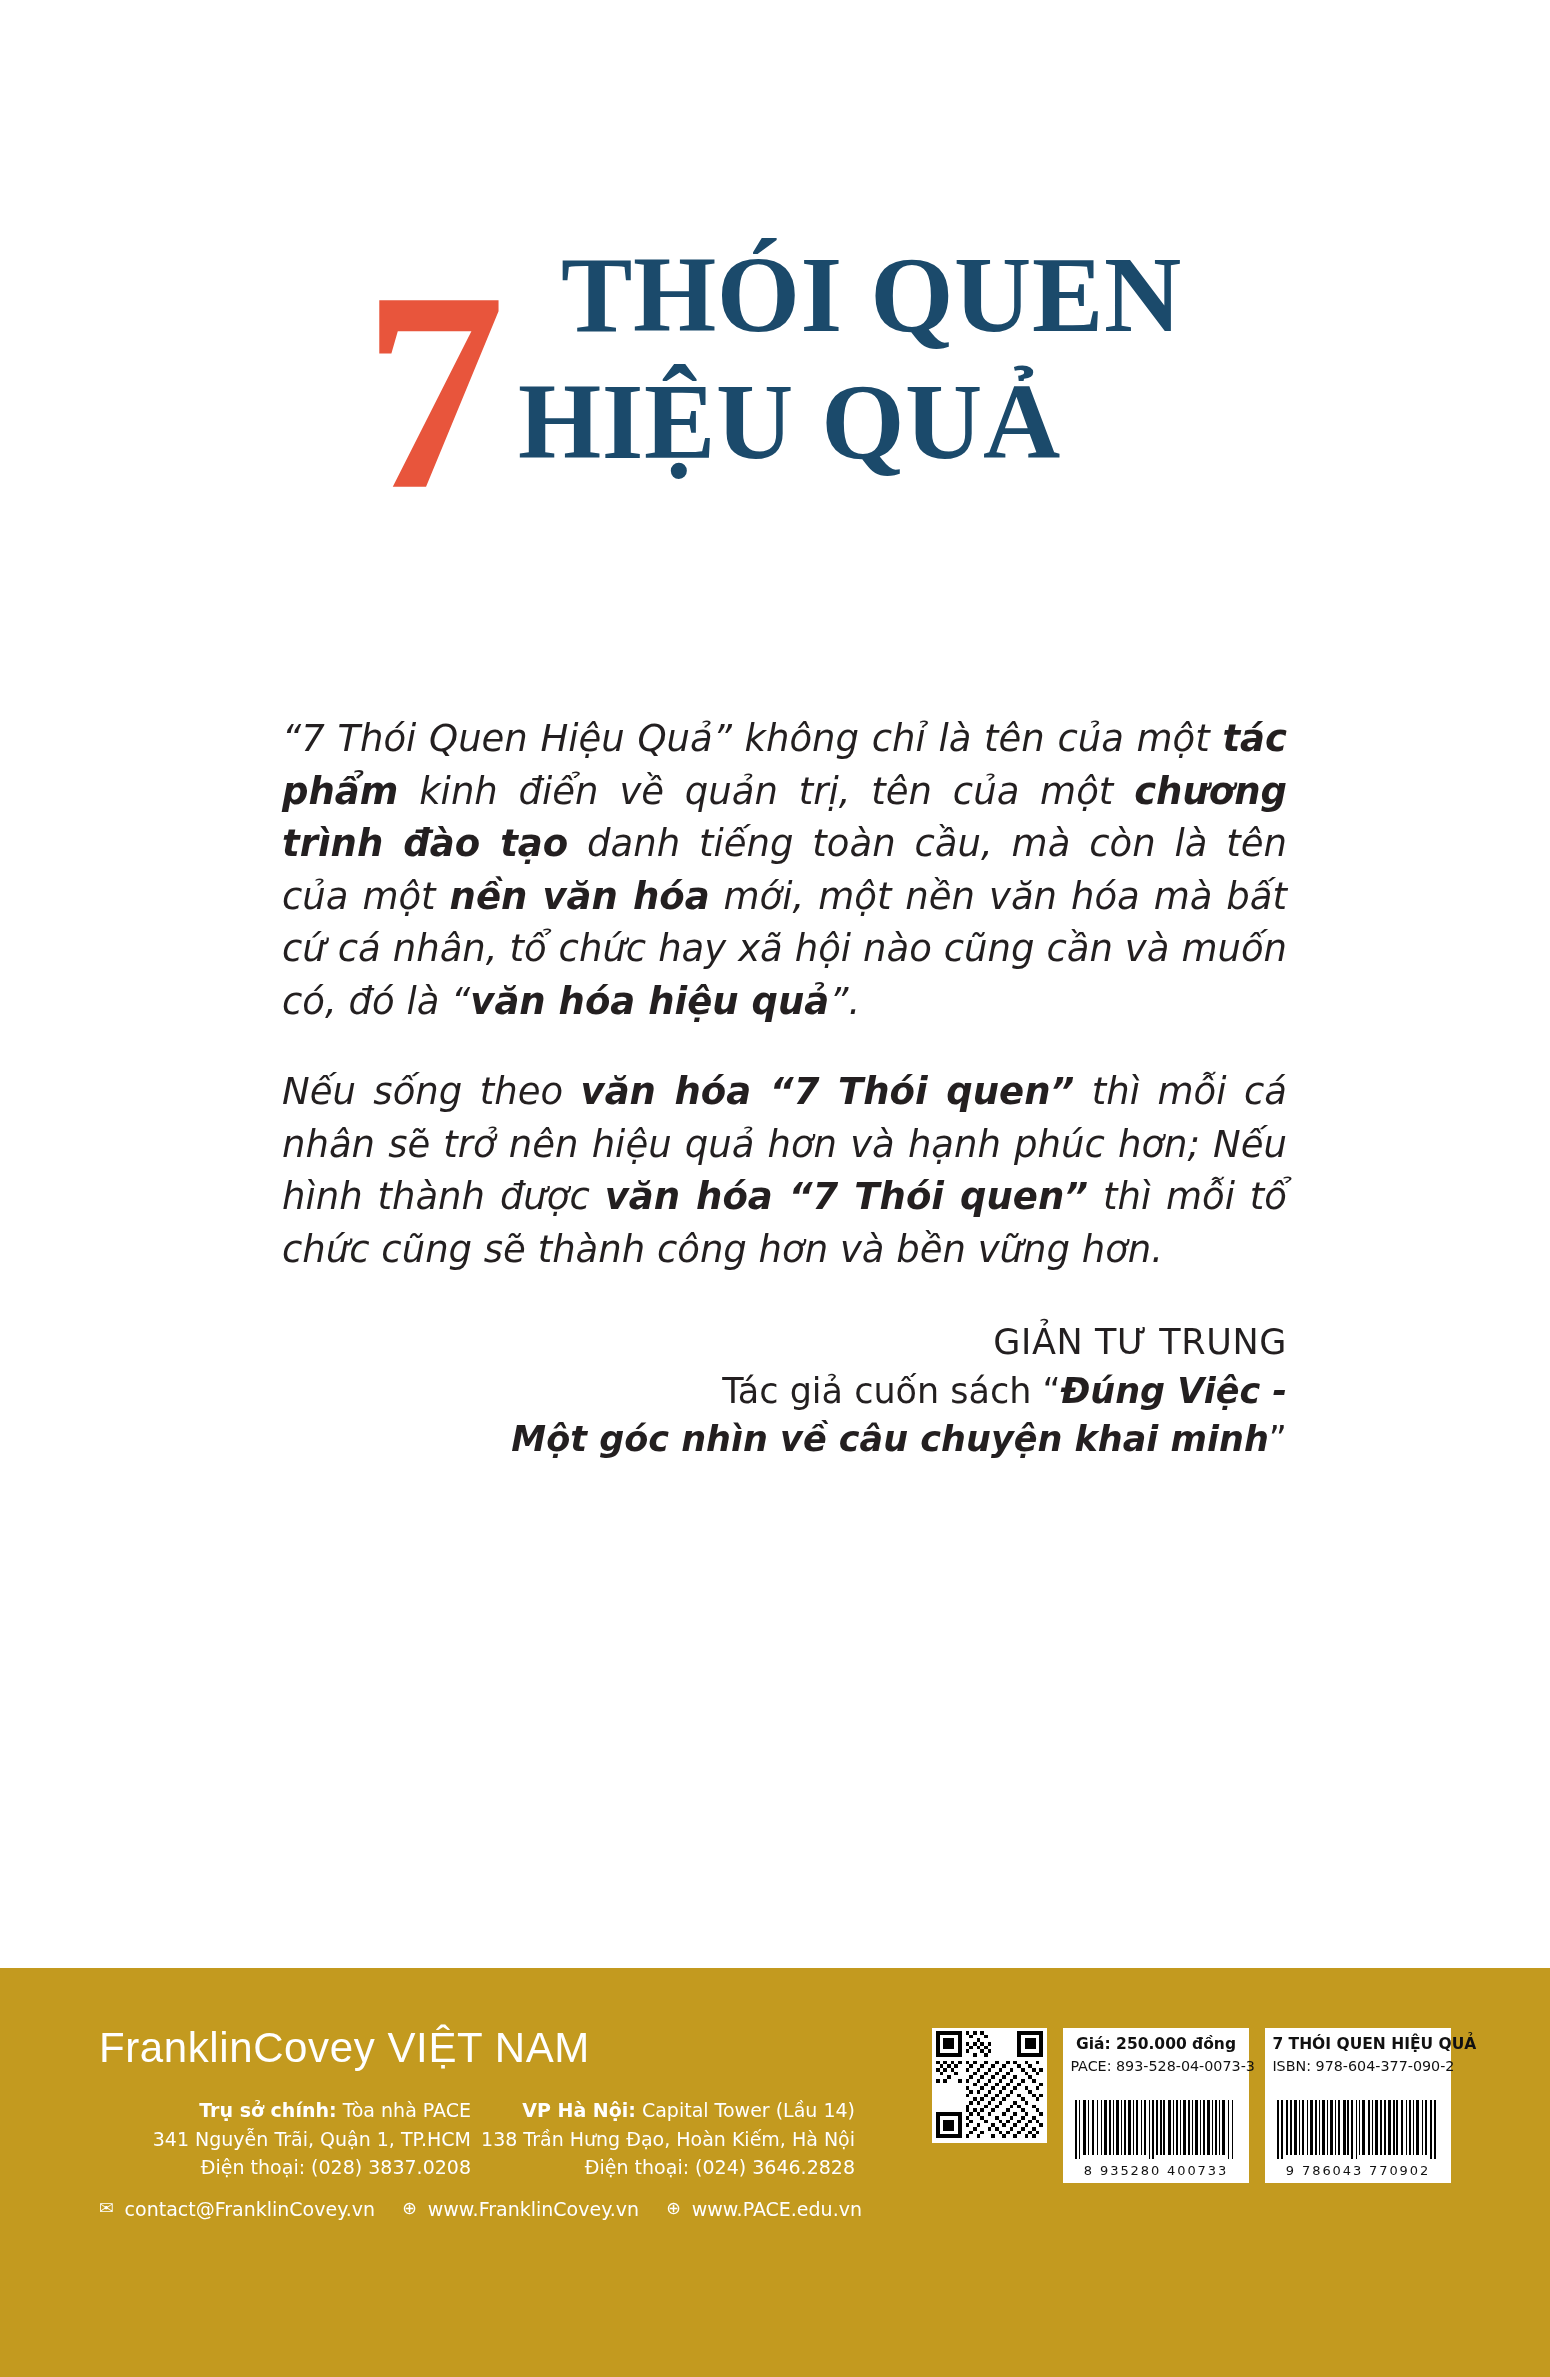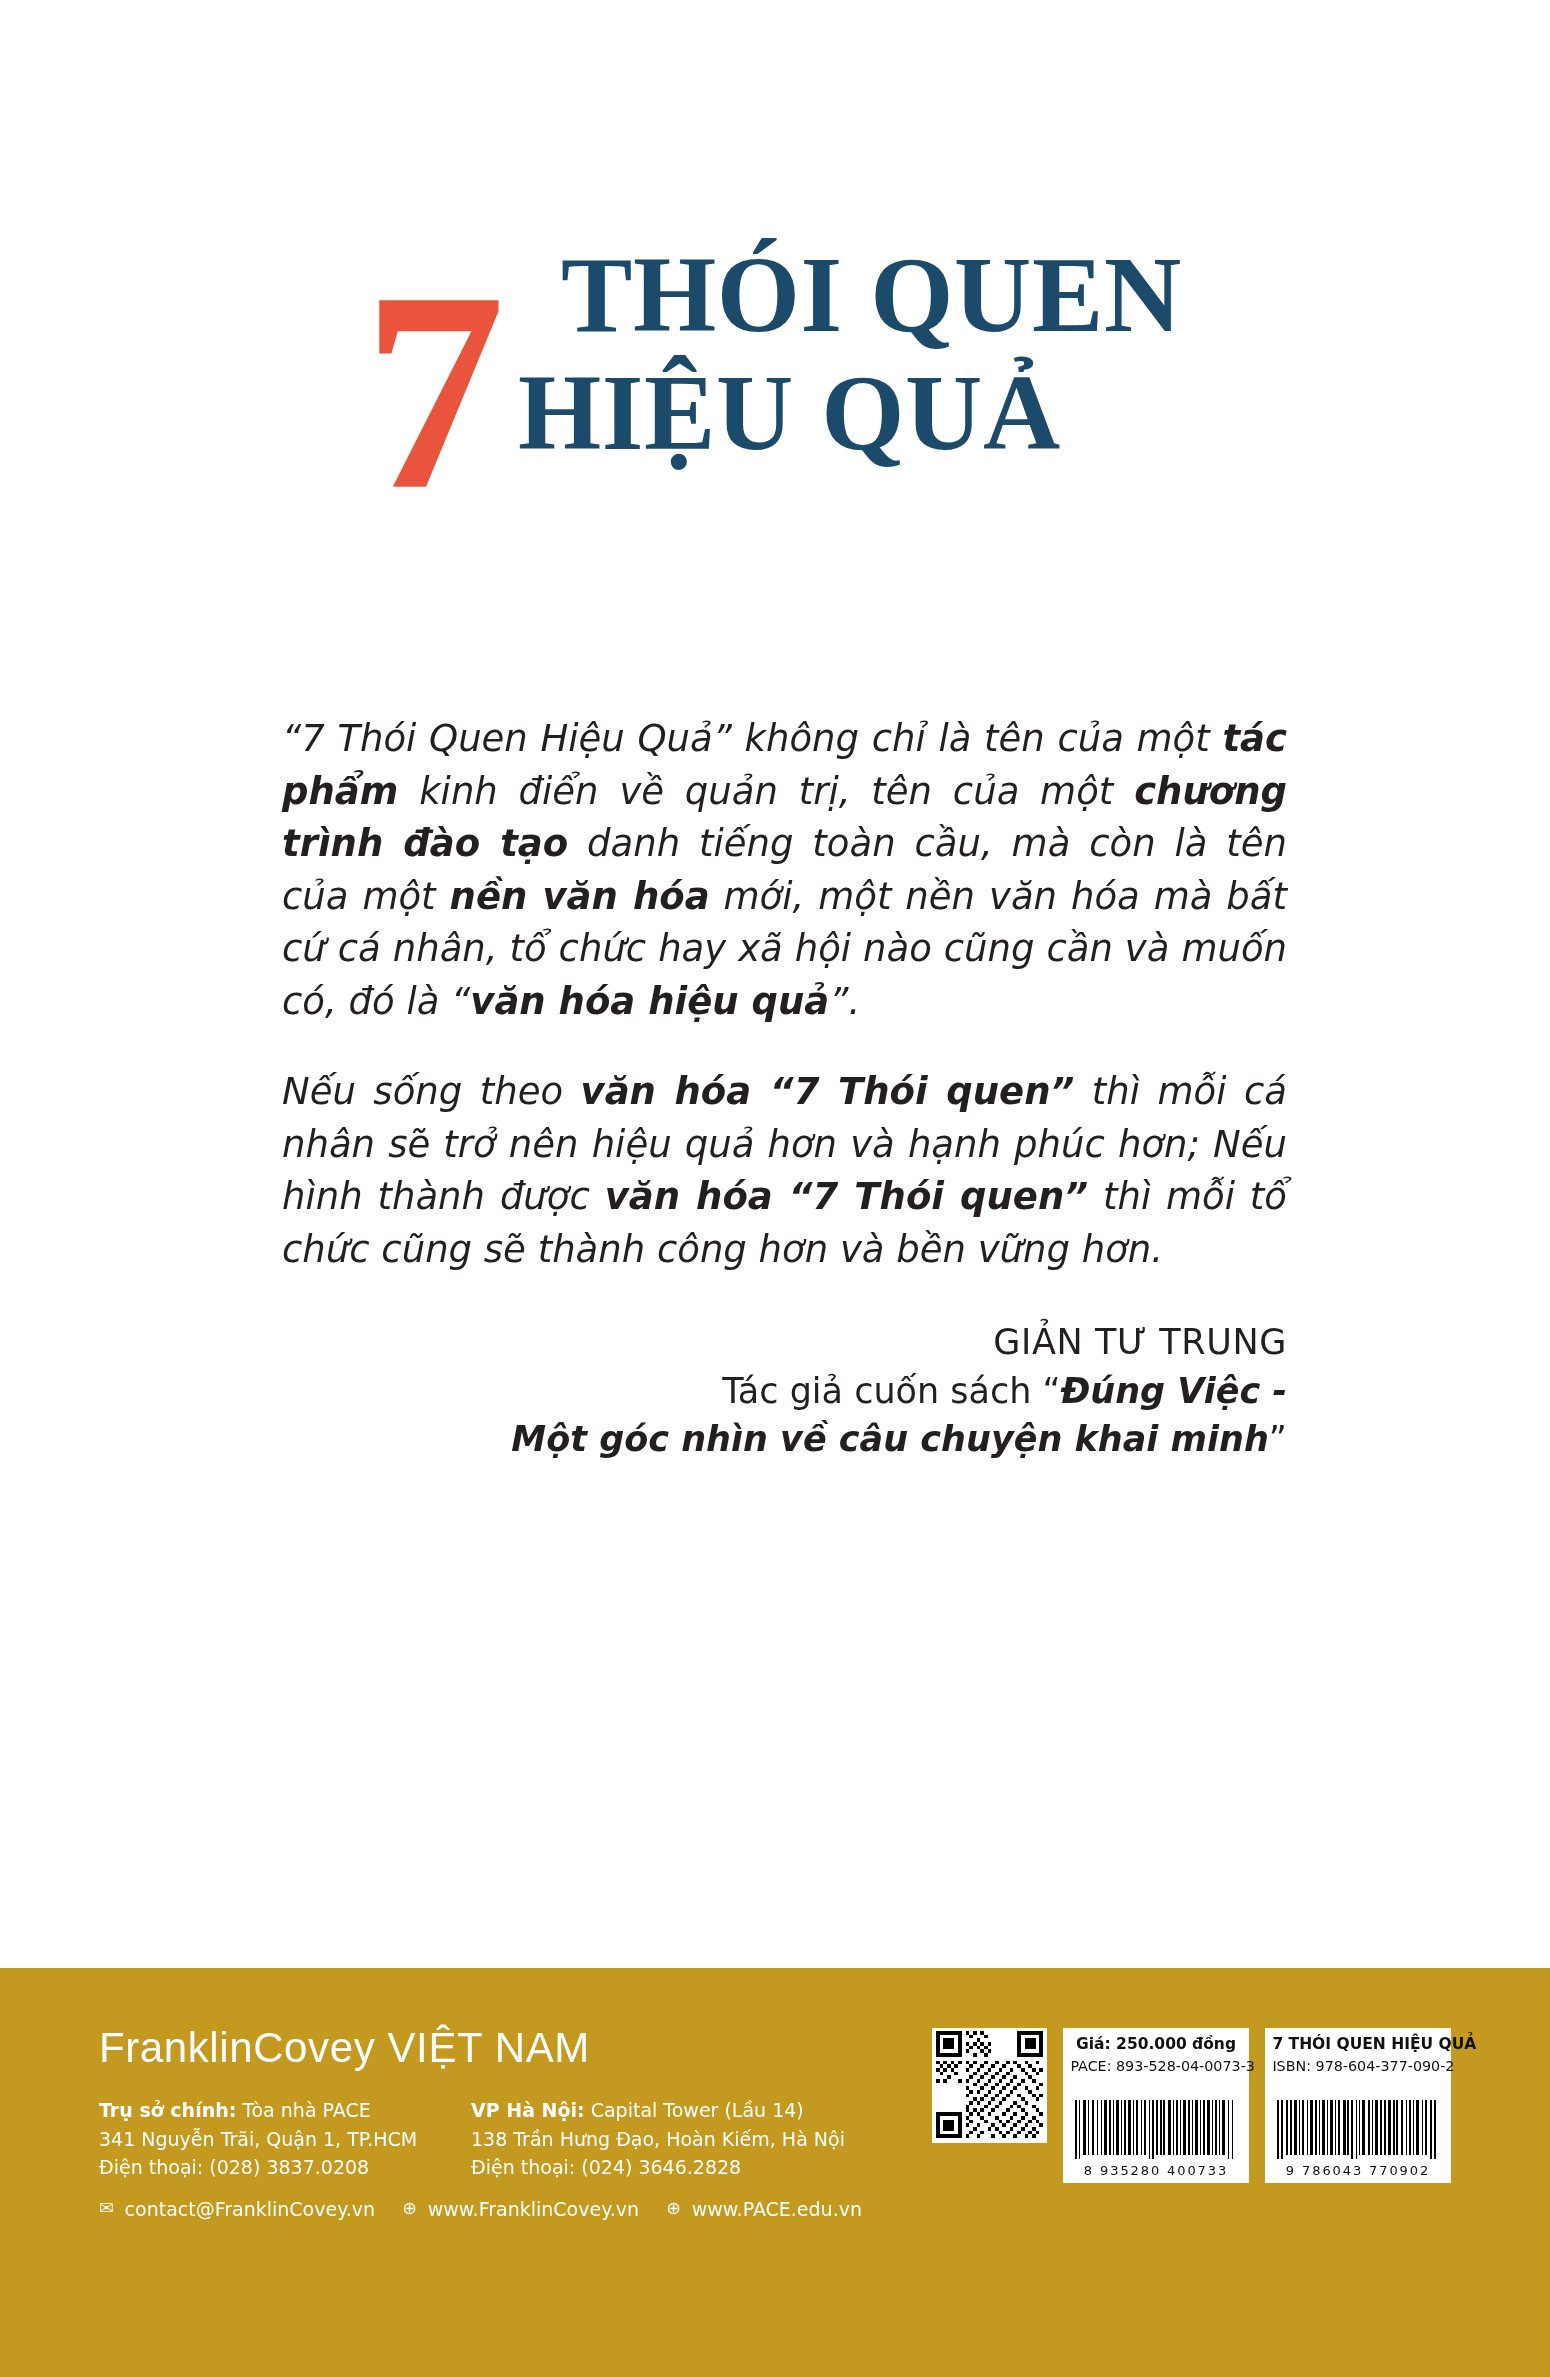--- a/index.html
+++ b/index.html
@@ -46,21 +46,21 @@
   .title-line1, .title-line2 {
     font-family: "Liberation Serif", serif;
     font-weight: bold;
     color: #1b4a6b;
     font-size: 107px;
     line-height: 1.0;
     letter-spacing: 0.6px;
     white-space: nowrap;
   }
   .title-line2 {
-    margin-top: 11px;
+    margin-top: 20px;
     margin-left: -43px;
   }
 
   
   .copy {
     position: absolute;
     left: 282px;
     top: 713px;
     width: 1005px;
     color: #231f20;
@@ -109,21 +109,21 @@
     justify-content: space-between;
     align-items: flex-start;
   }
   .brand-col { width: 763px; color: #ffffff; }
   .brand-name {
     font-family: "Liberation Sans", sans-serif;
     font-size: 42px;
     letter-spacing: 0.6px;
     margin-bottom: 24px;
   }
-  .addr-row { display: flex; gap: 0; }
+  .addr-row { display: flex; gap: 0; text-align: right; }
   .addr-col-1 { width: 372px; }
   .addr-col-2 { width: 384px; }
   .addr-line {
     font-family: "DejaVu Sans", sans-serif;
     font-size: 19px;
     line-height: 1.5;
     color: #ffffff;
     white-space: nowrap;
   }
   .addr-line b { font-weight: bold; }

